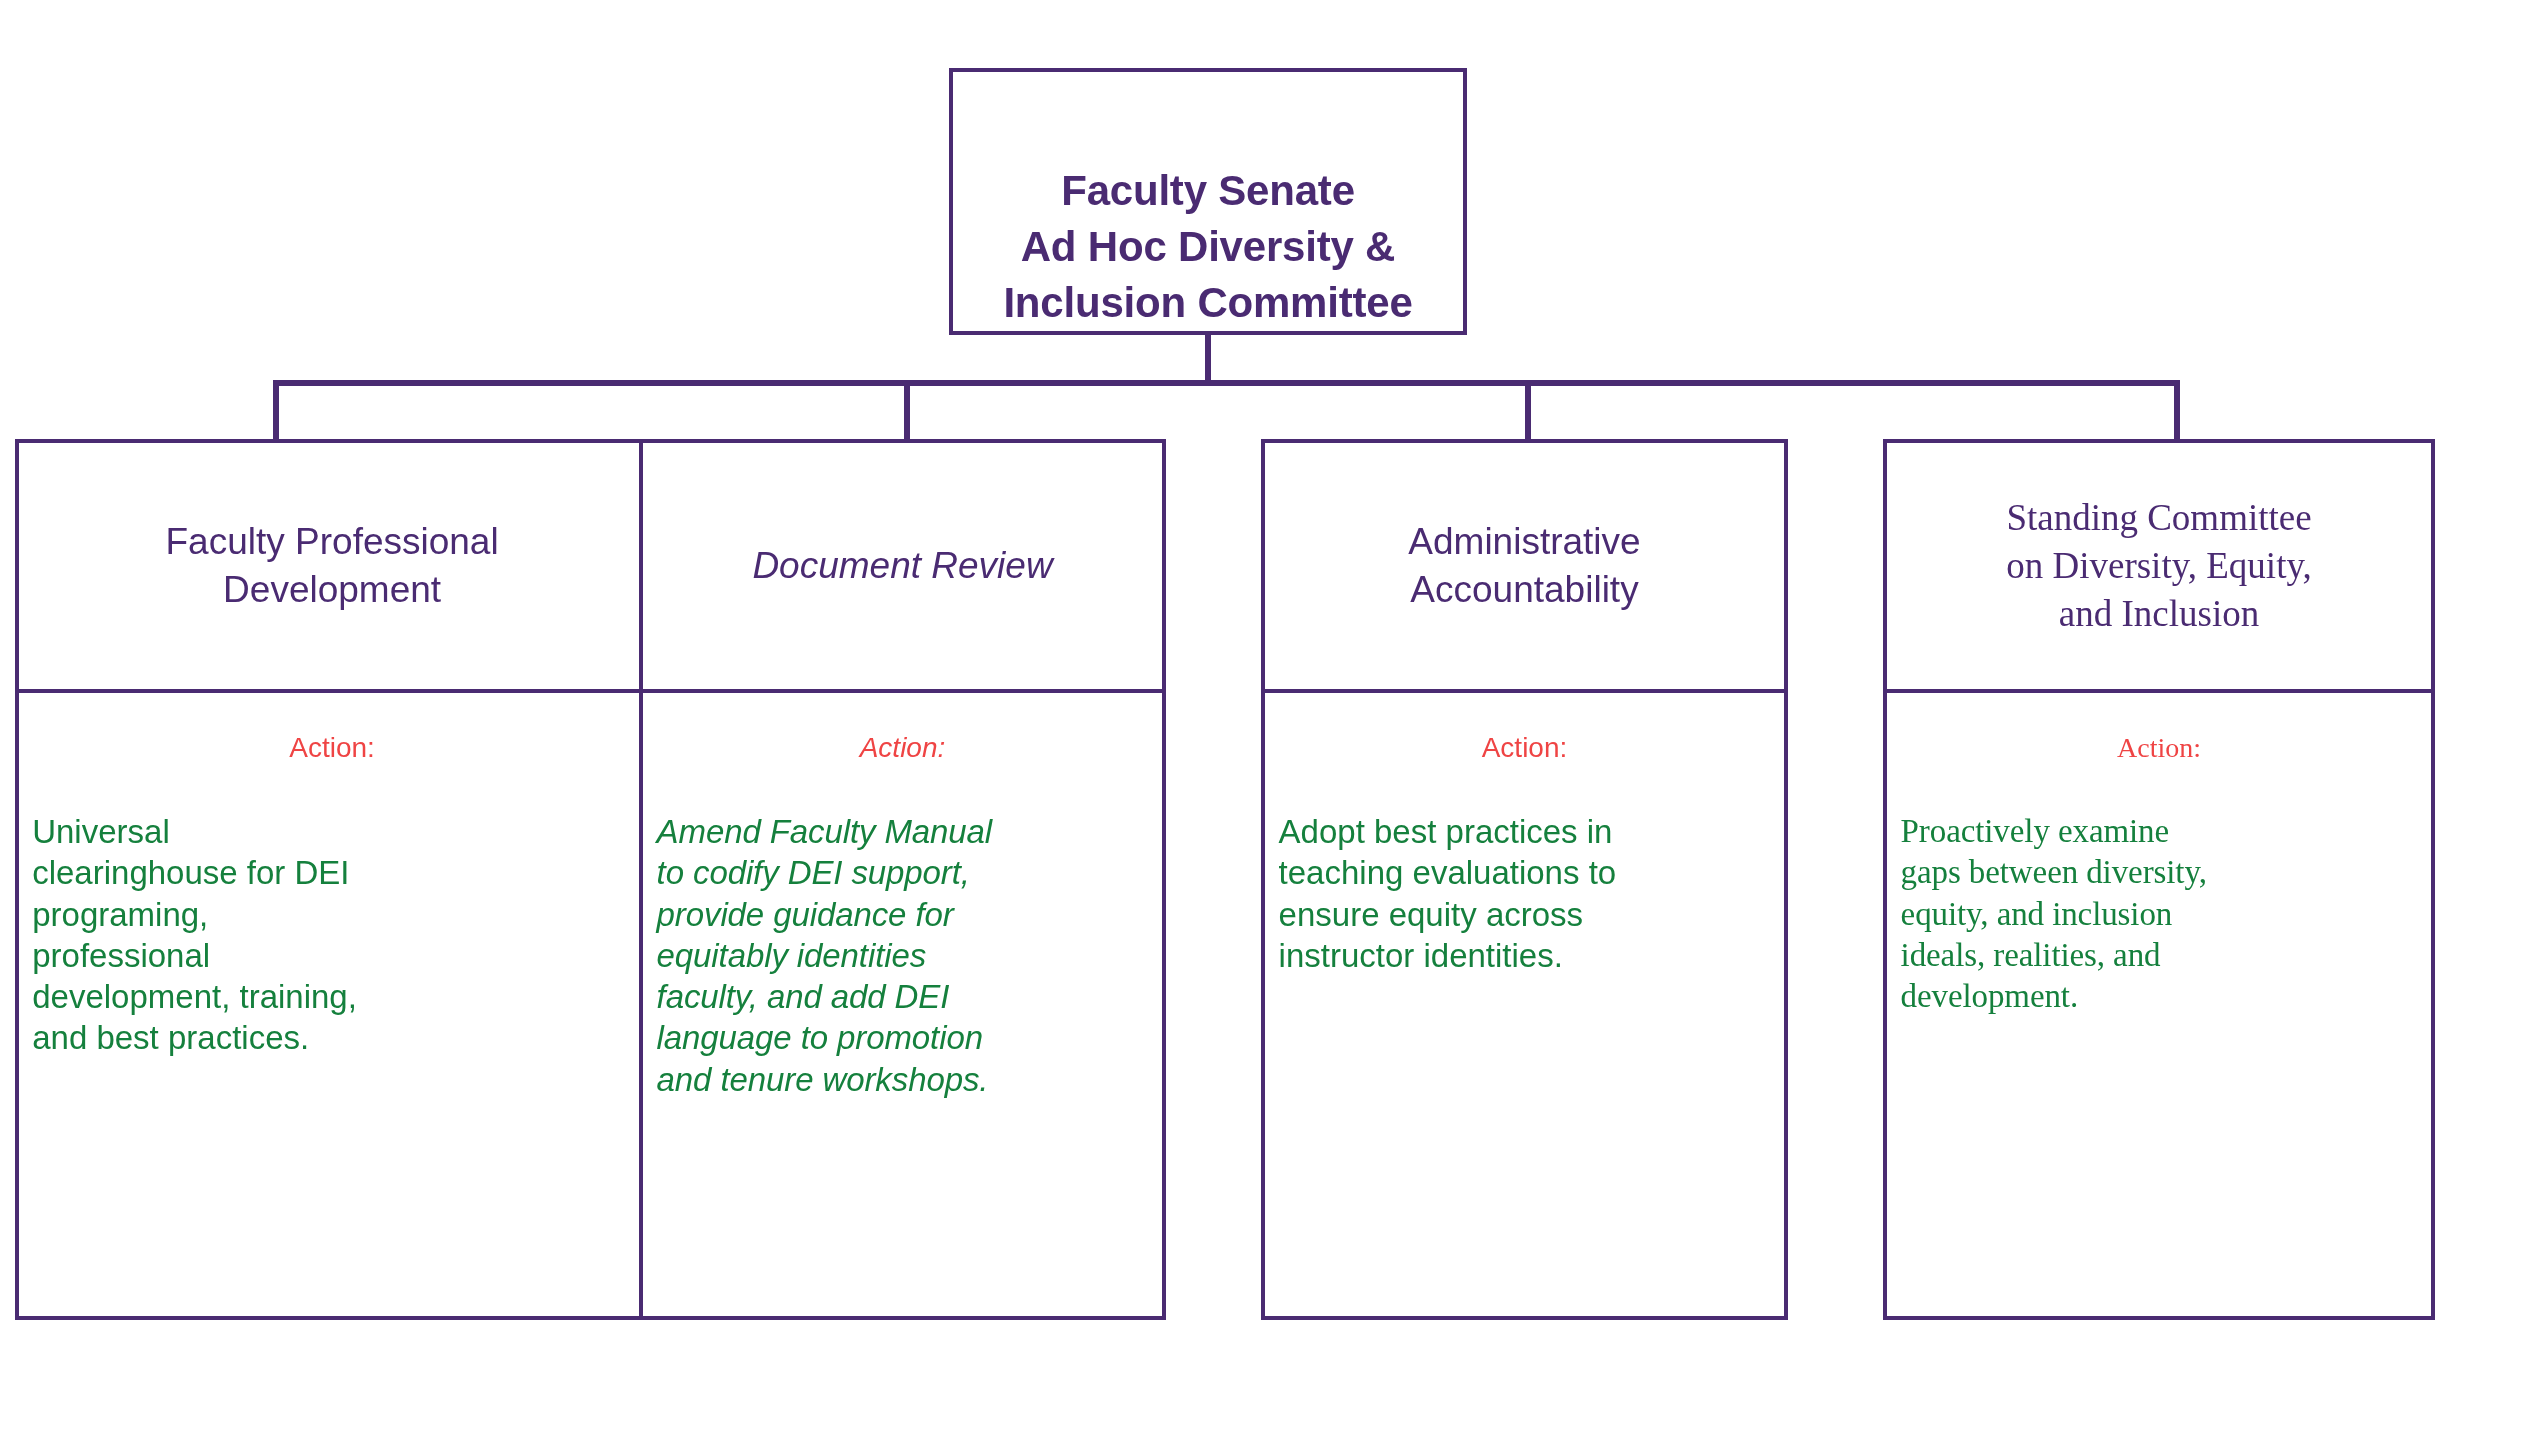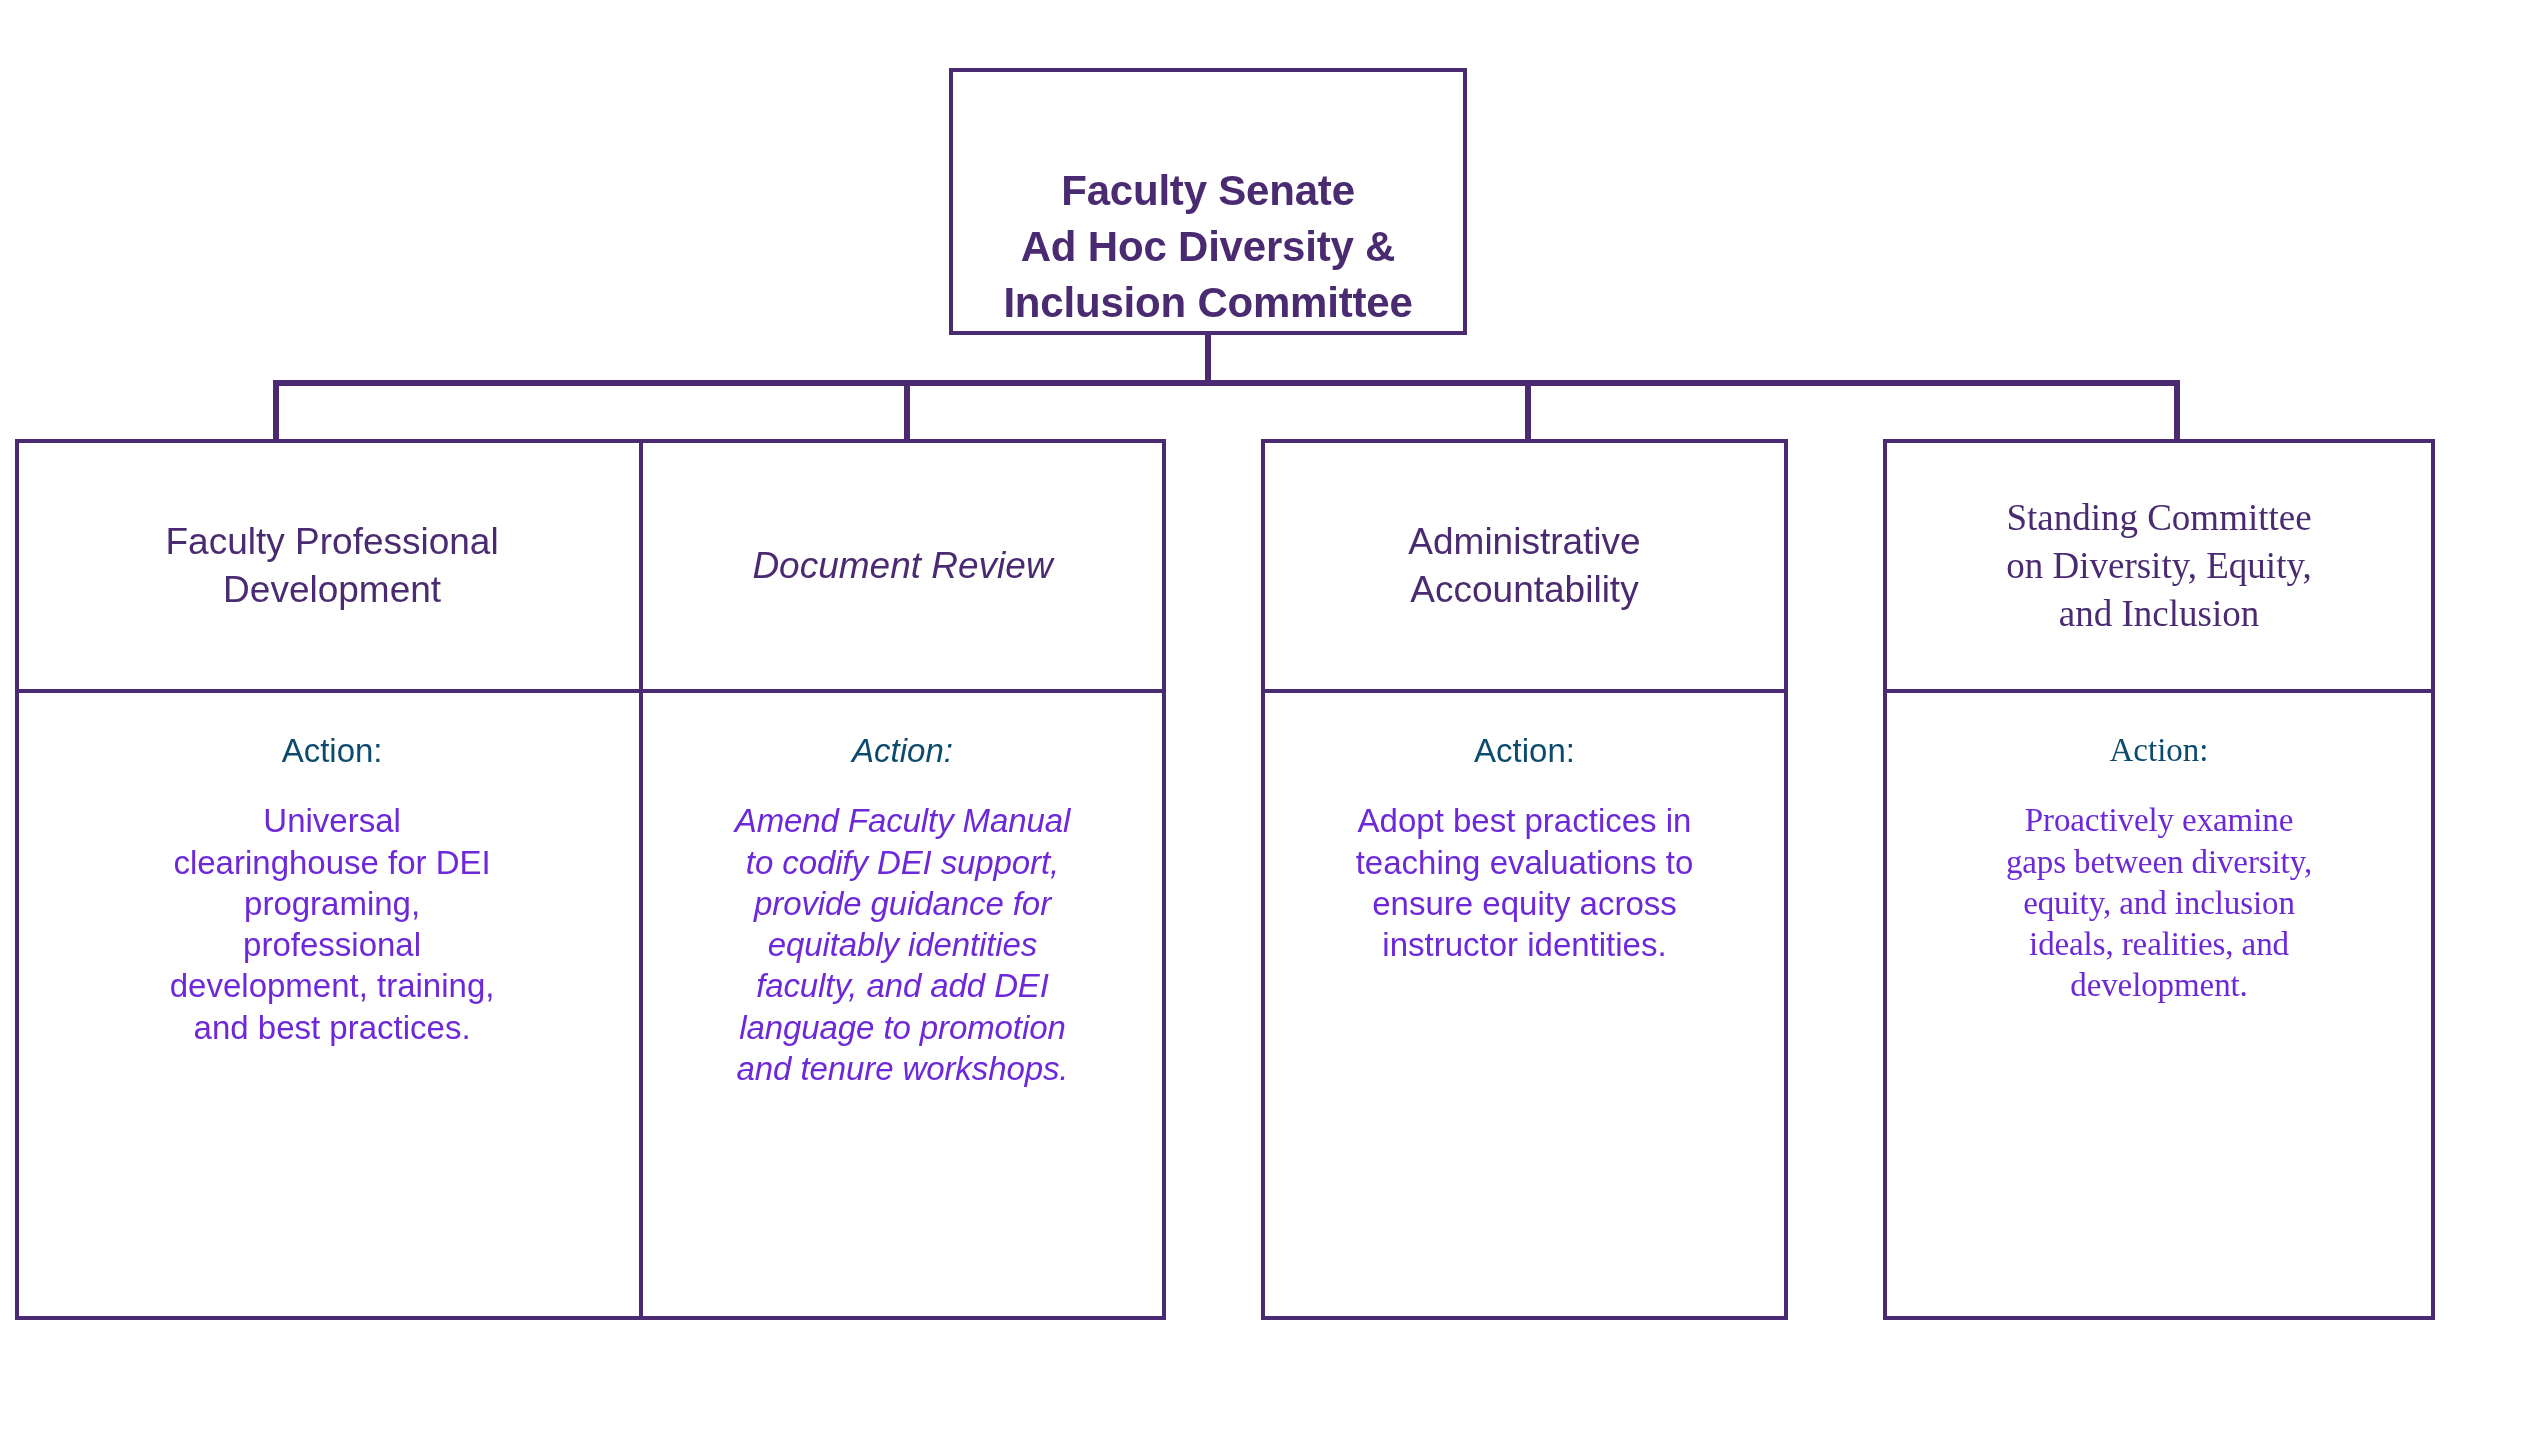--- a/index.html
+++ b/index.html
@@ -102,31 +102,31 @@
     white-space: pre-line;
   }
 
   .child-body {
     flex: 1;
     padding: 37px 13.6px 0 13.6px;
     box-sizing: border-box;
     text-align: center;
   }
   .action-label {
-    color: #0c4a6e;
+    color: #ef4444;
+    font-size: 28px;
+    line-height: 1.25;
+    text-align: center;
+  }
+  .action-text {
+    color: #15803d;
     font-size: 33px;
     line-height: 1.25;
-    text-align: center;
-  }
-  .action-text {
-    color: #6d28d9;
-    font-size: 33px;
-    line-height: 1.25;
-    text-align: center;
-    margin-top: 29px;
+    text-align: left;
+    margin-top: 46px;
     white-space: pre-line;
   }
   
   .child-2 .action-text,
   .child-4 .action-text {
     letter-spacing: -0.1px;
   }
 </style>
 </head>
 <body>

